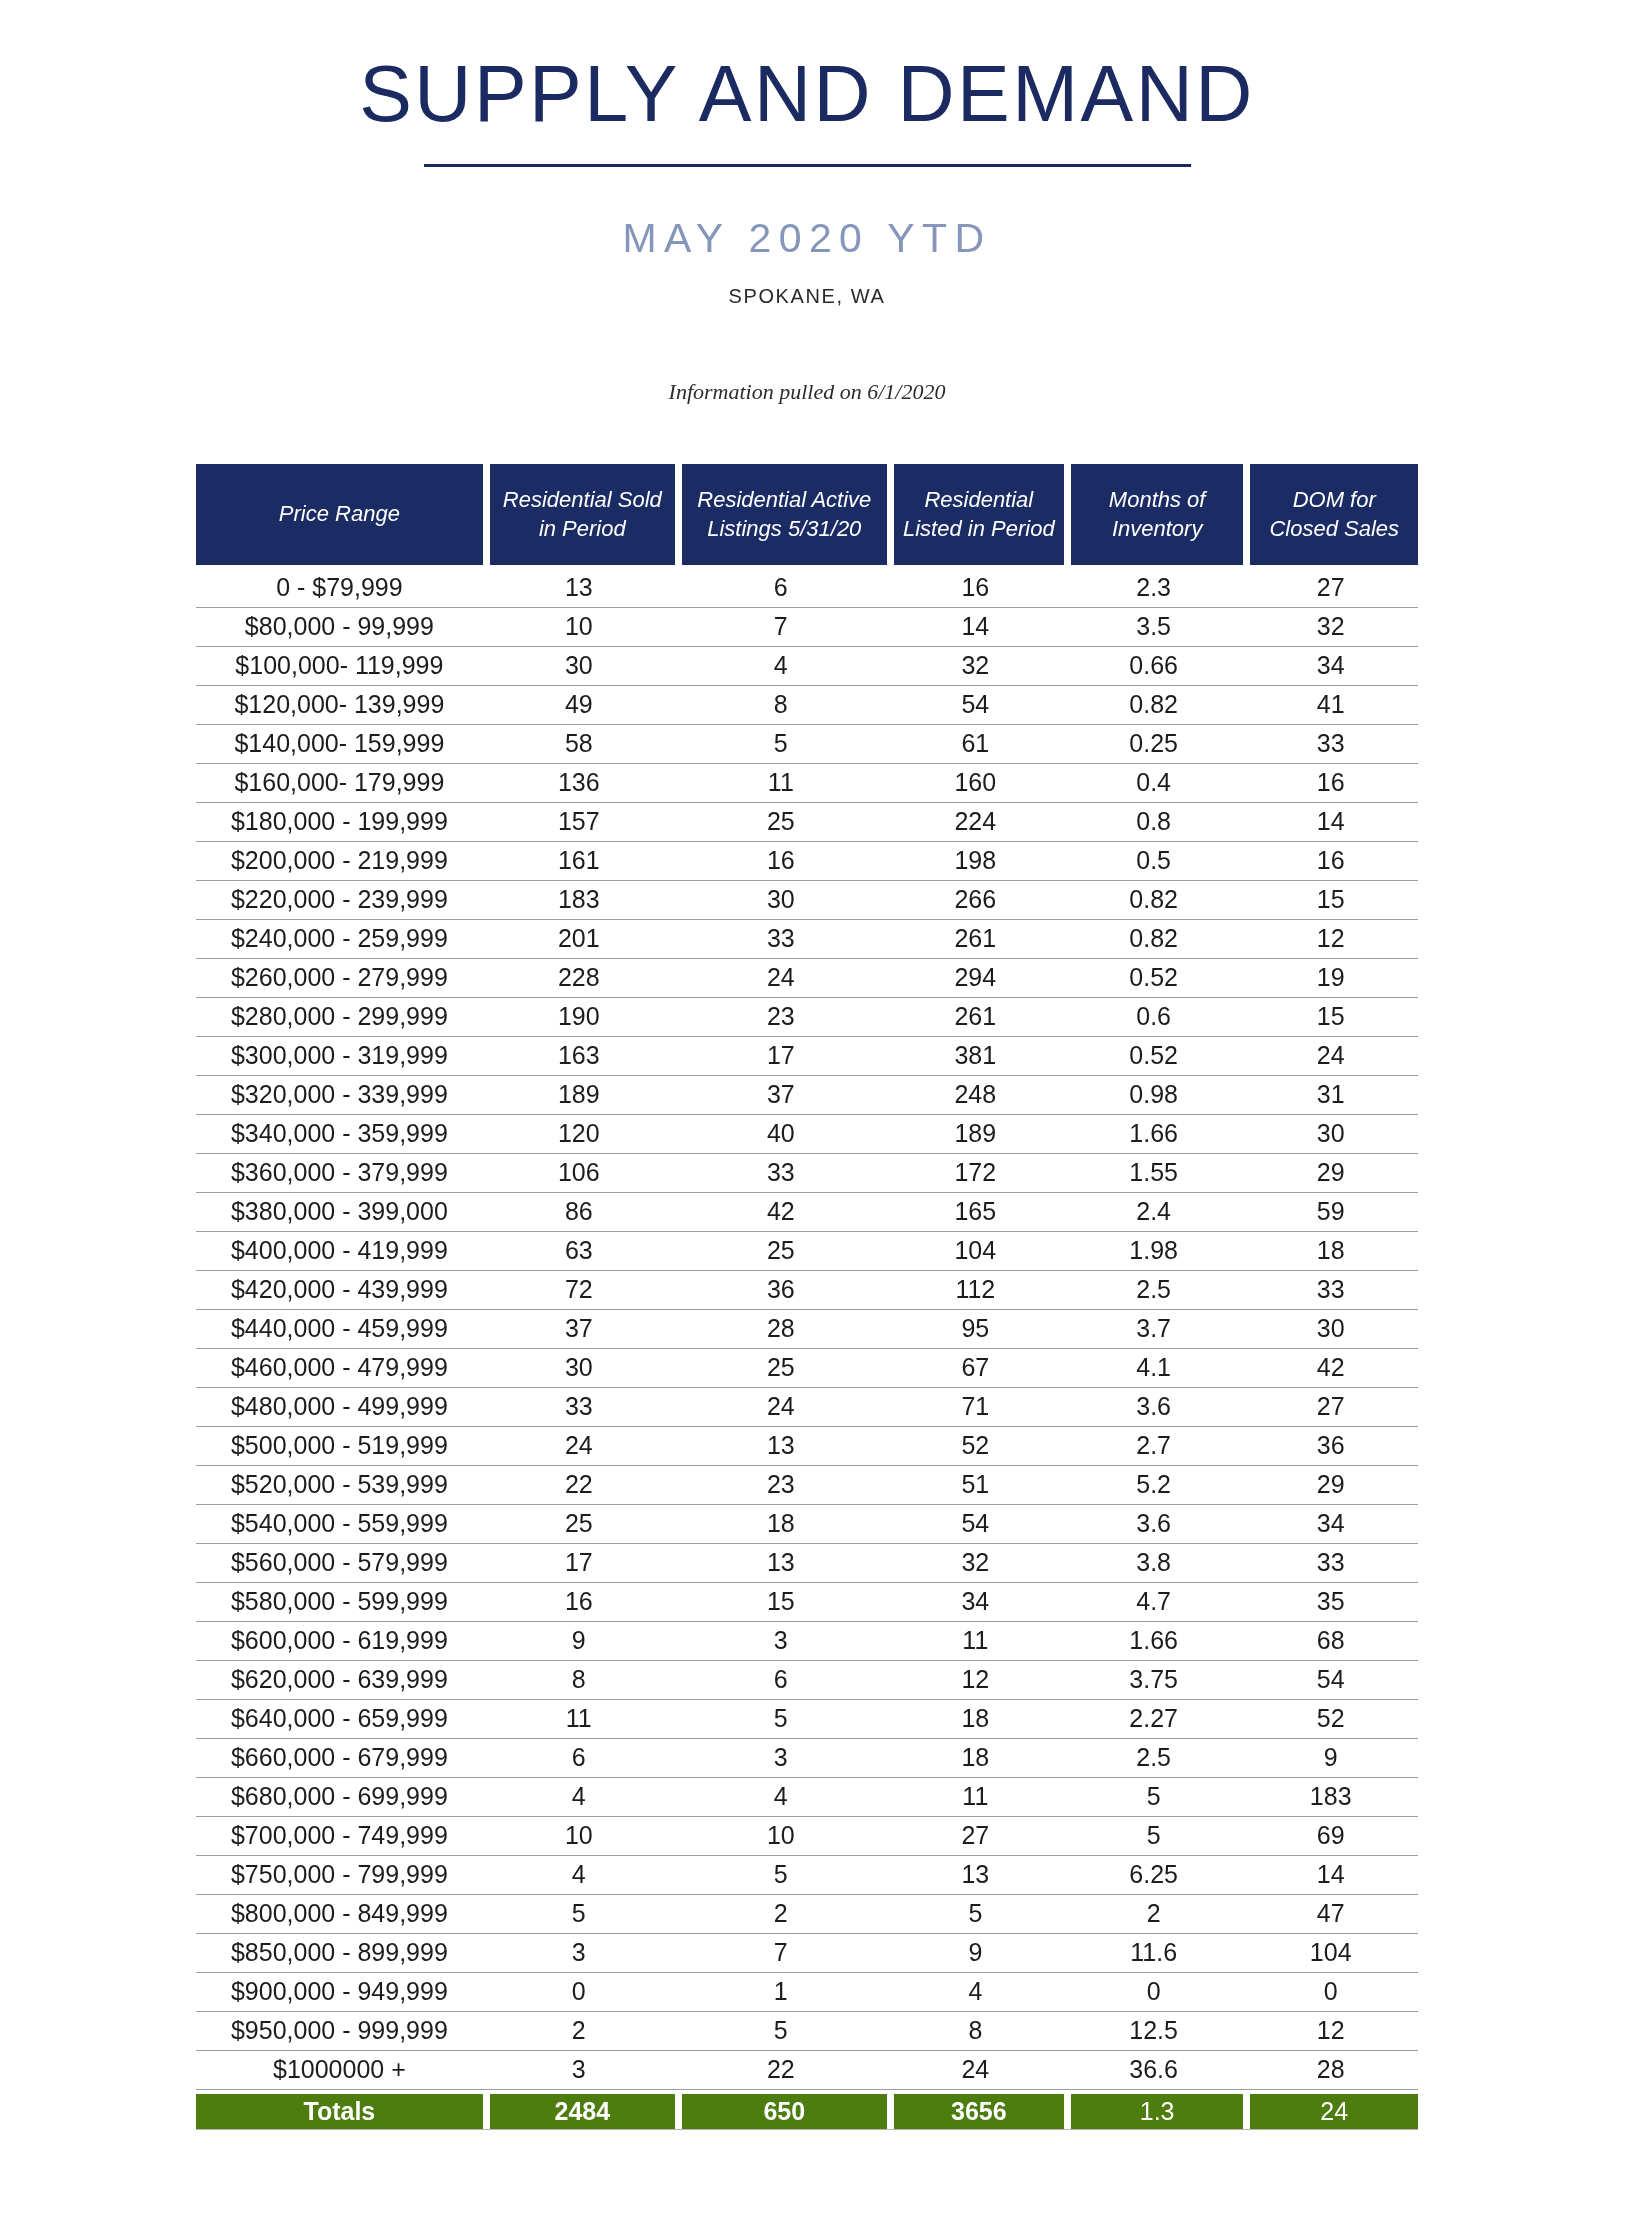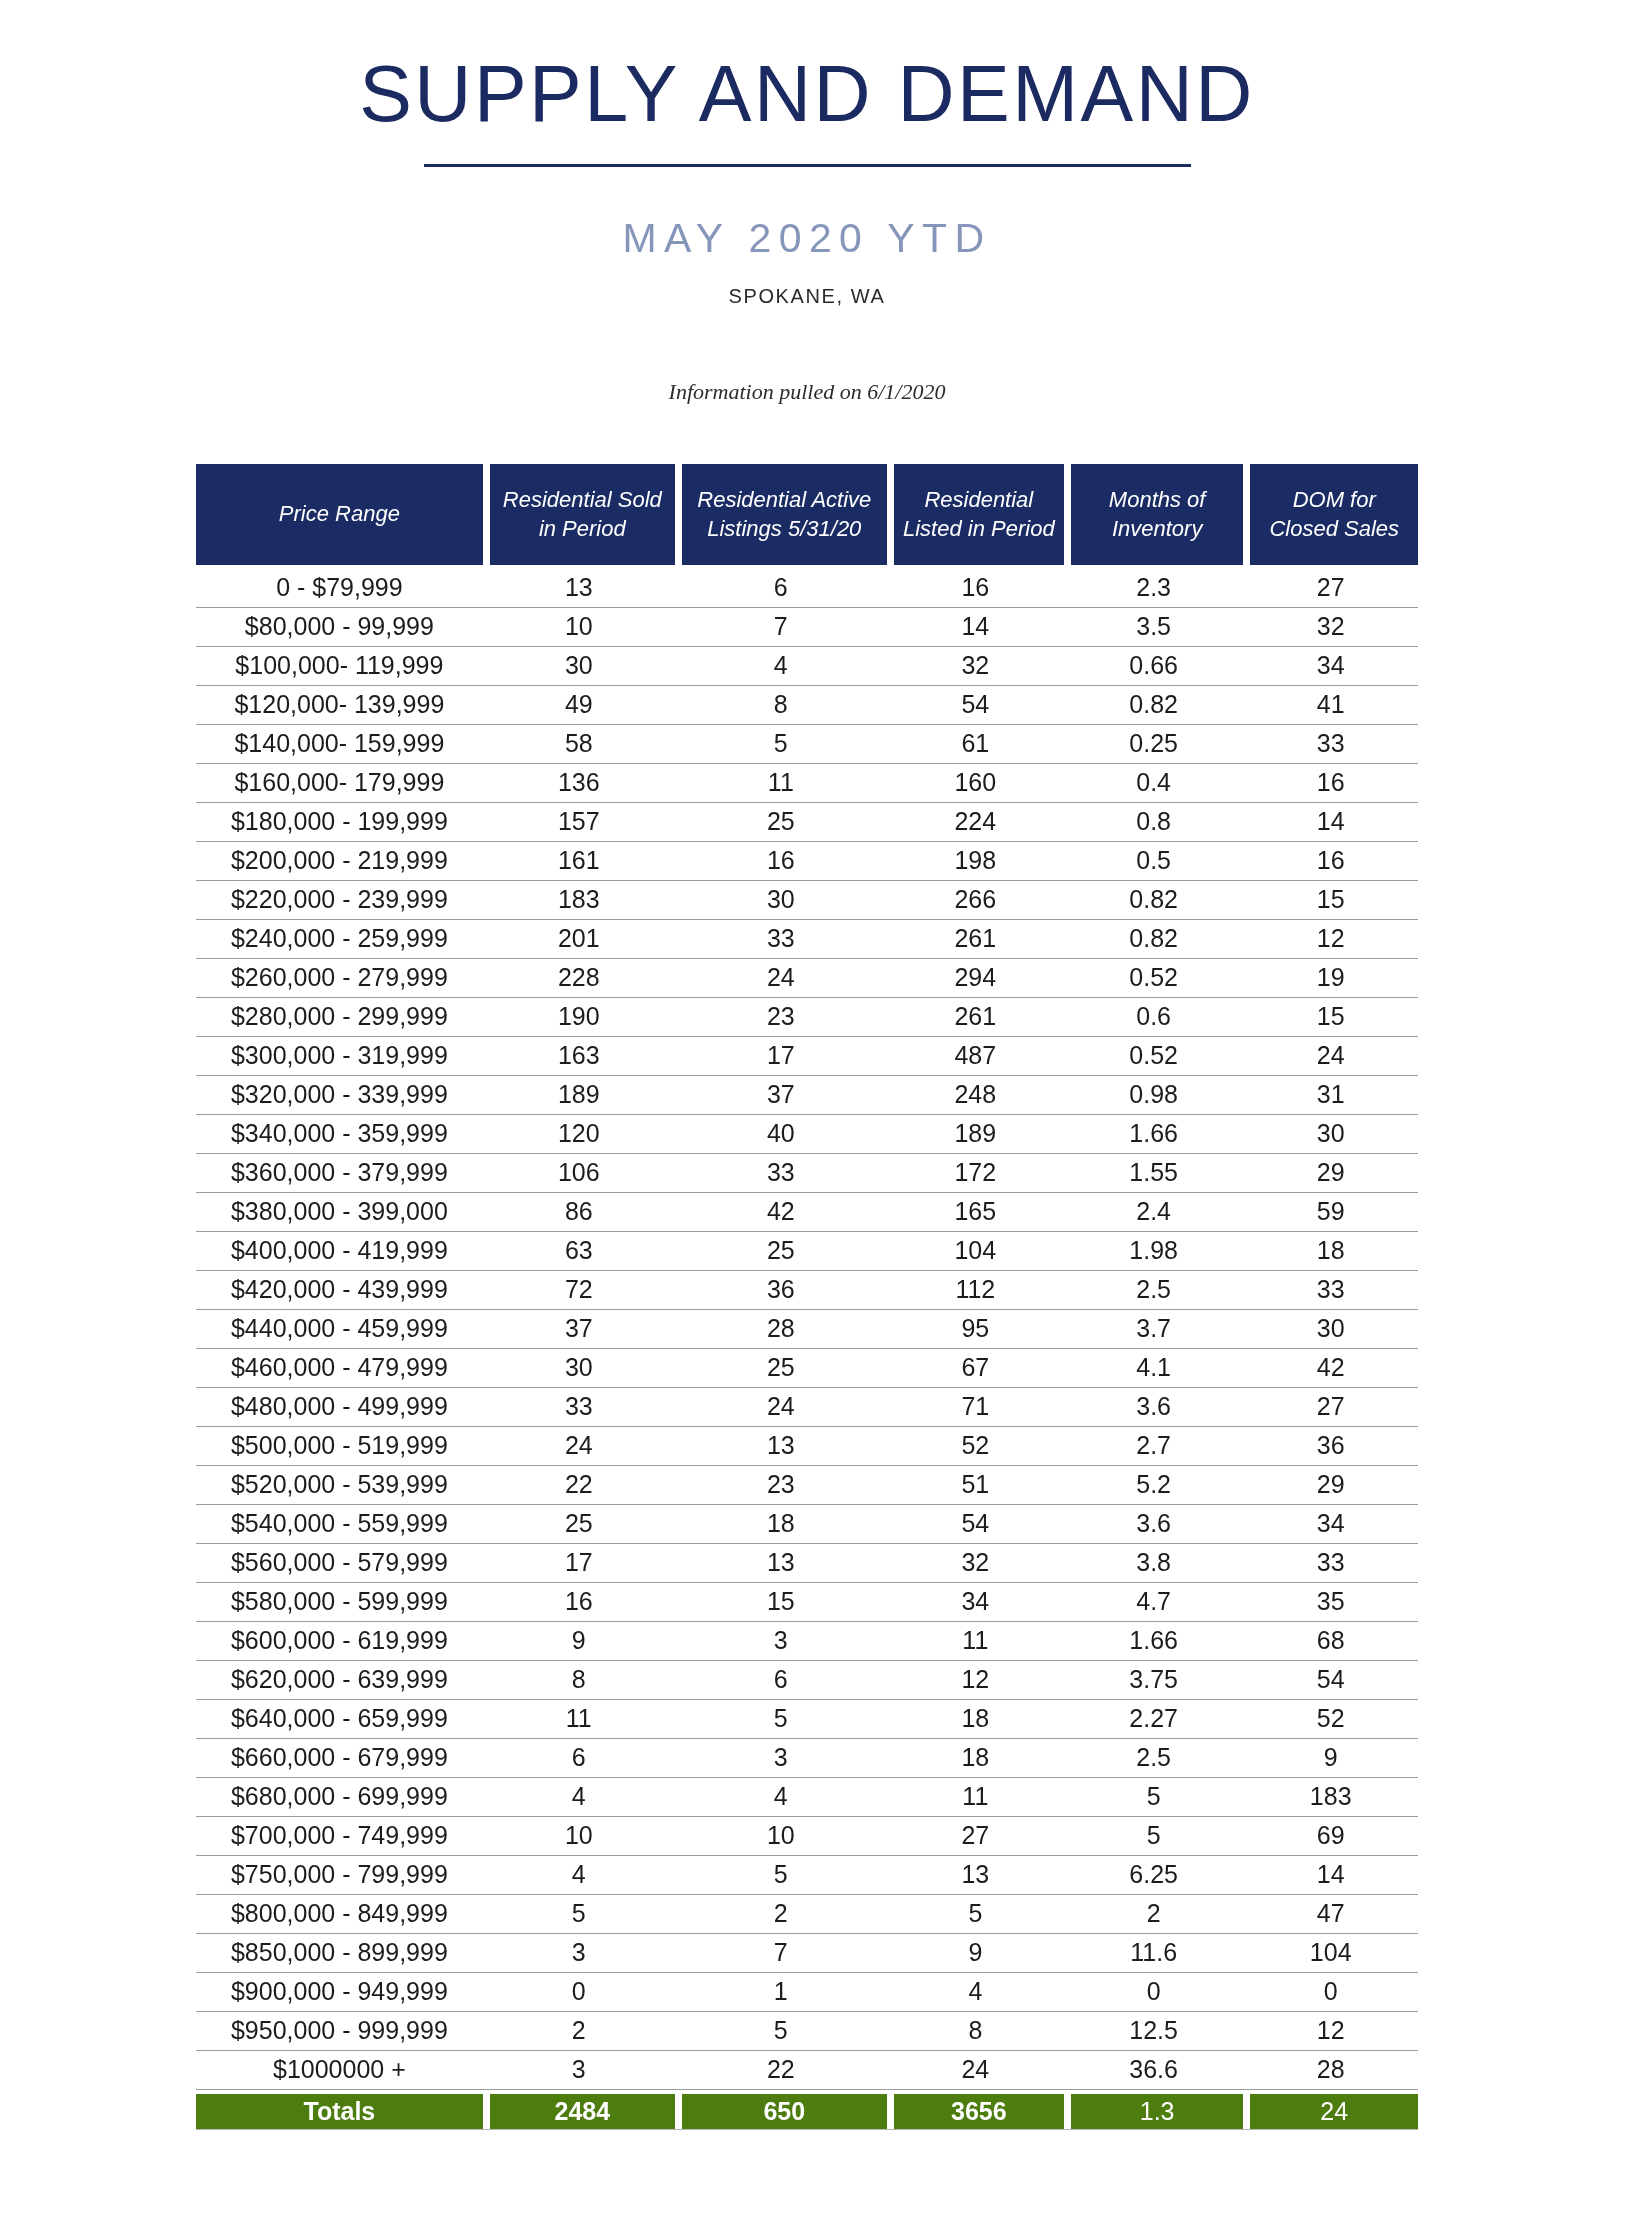--- a/index.html
+++ b/index.html
@@ -238,21 +238,21 @@
           <div class="cell">190</div>
           <div class="cell">23</div>
           <div class="cell">261</div>
           <div class="cell">0.6</div>
           <div class="cell">15</div>
         </div>
         <div class="trow grid">
           <div class="cell">$300,000 - 319,999</div>
           <div class="cell">163</div>
           <div class="cell">17</div>
-          <div class="cell">487</div>
+          <div class="cell">381</div>
           <div class="cell">0.52</div>
           <div class="cell">24</div>
         </div>
         <div class="trow grid">
           <div class="cell">$320,000 - 339,999</div>
           <div class="cell">189</div>
           <div class="cell">37</div>
           <div class="cell">248</div>
           <div class="cell">0.98</div>
           <div class="cell">31</div>

